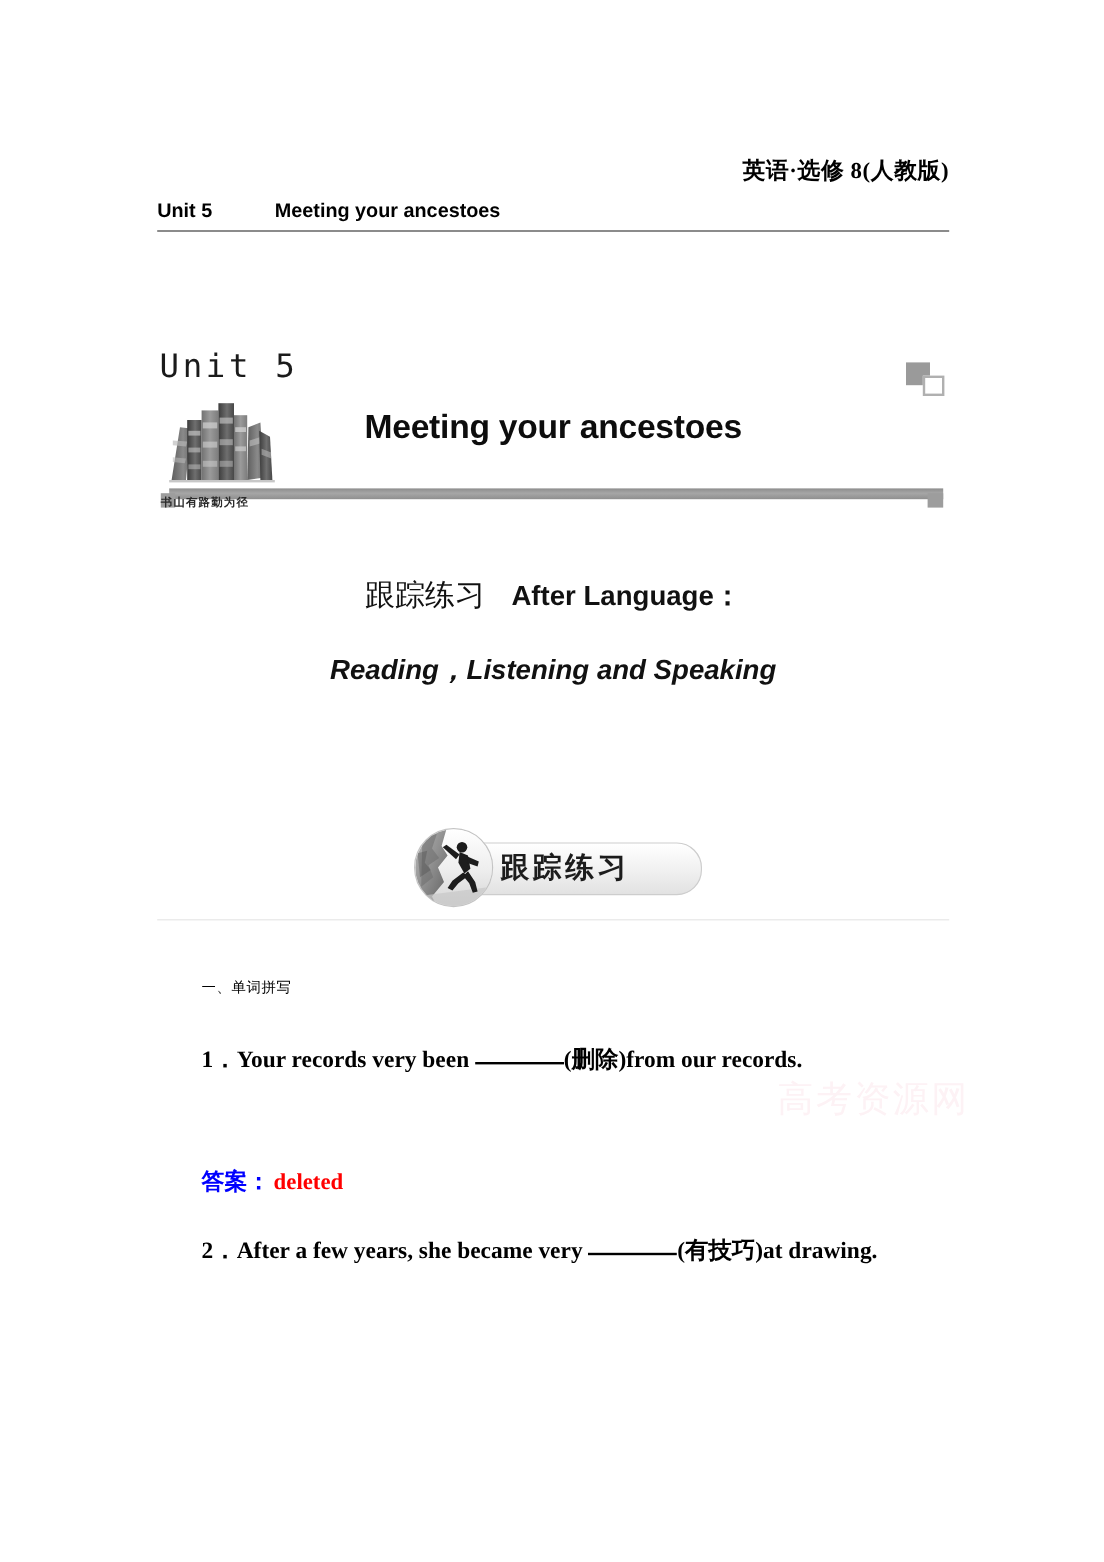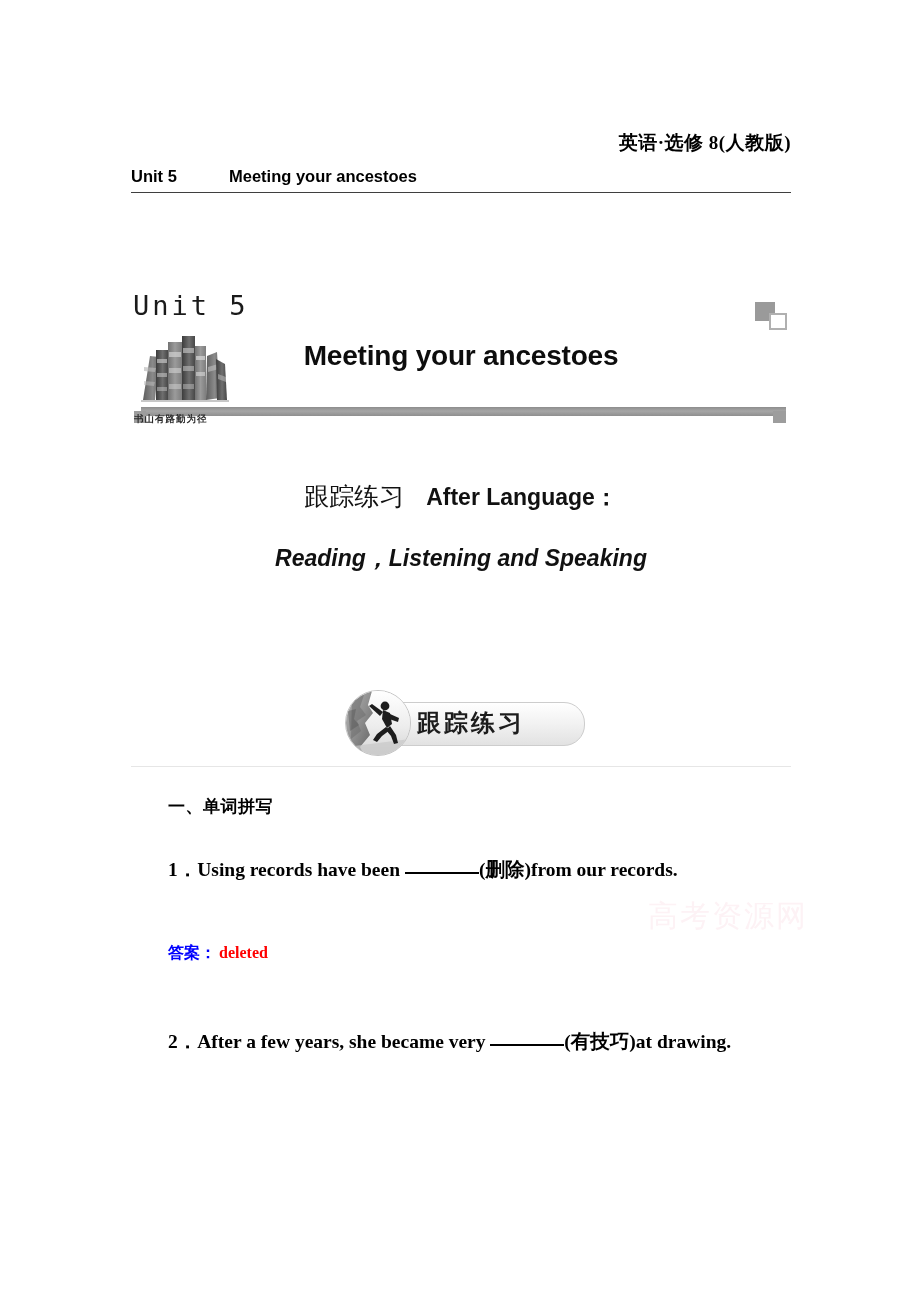--- a/index.html
+++ b/index.html
@@ -230,49 +230,50 @@
 
   
   .exercises {
     position: absolute;
     left: 131px;
     top: 795px;
     width: 660px;
   }
   .ex-heading {
     font-family: "Liberation Sans", "DejaVu Sans", sans-serif;
-    font-size: 17px;
-    font-weight: bold;
+    font-size: 12px;
+    font-weight: normal;
     color: #000;
     letter-spacing: 0.5px;
     margin-left: 37px;
+    margin-top: 20px;
   }
   .ex-question {
     margin-top: 37px;
     font-family: "Liberation Serif", "DejaVu Serif", serif;
     font-size: 19.5px;
     font-weight: bold;
     color: #000;
     line-height: 1.55;
     text-align: justify;
     text-justify: inter-word;
   }
   .ex-question.first { text-align: left; white-space: nowrap; margin-left: 37px; }
-  .ex-question.q2 { margin-top: 62px; text-indent: 37px; }
+  .ex-question.q2 { margin-top: 28px; text-indent: 37px; }
   .blank {
     display: inline-block;
     border-bottom: 2px solid #000;
     width: 74px;
     vertical-align: 2px;
   }
   .ex-answer {
-    margin-top: 57px;
+    margin-top: 74px;
     margin-left: 37px;
     font-family: "Liberation Serif", "DejaVu Serif", serif;
-    font-size: 16px;
+    font-size: 19px;
     font-weight: bold;
     line-height: 1.4;
     white-space: nowrap;
   }
   .answer-label { color: #0000ff; }
   .answer-value { color: #ff0000; margin-left: 3px; }
 
   
   .watermark {
     position: absolute;
@@ -412,21 +413,21 @@
     <div class="badge-text">跟踪练习</div>
   </div>
   <div class="badge-underline"></div>
 </div>
 
 <div class="exercises">
 
   <div class="ex-heading">一、单词拼写</div>
 
   <div class="ex-question first">
-    <span>1．</span><span>Using records have been </span><span class="blank"></span><span>(删除)</span><span>from our records.</span>
+    <span>1．</span><span>Your records very been </span><span class="blank"></span><span>(删除)</span><span>from our records.</span>
   </div>
 
   <div class="ex-answer">
     <span class="answer-label">答案：</span><span class="answer-value">deleted</span>
   </div>
 
   <div class="ex-question q2">
     <span>2．</span><span>After a few years, she became very </span><span class="blank"></span><span>(有技巧)</span><span>at drawing.</span>
   </div>
 

